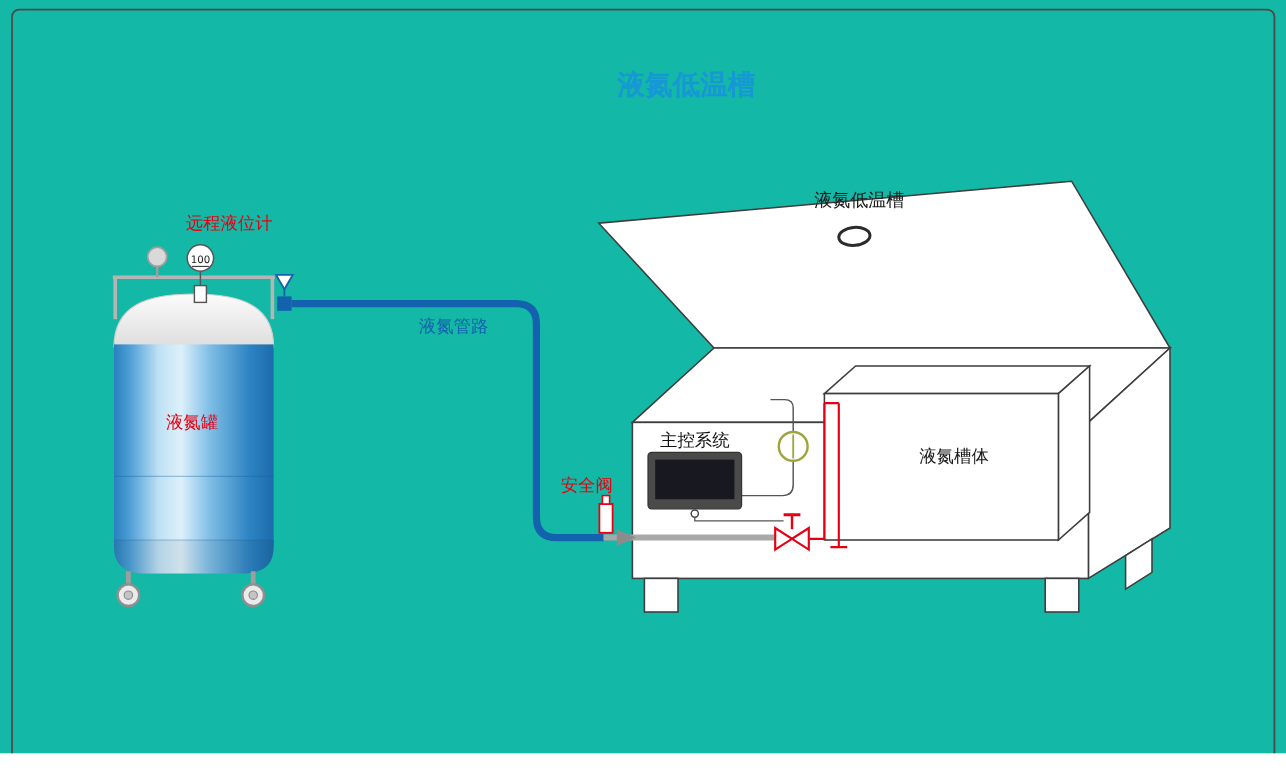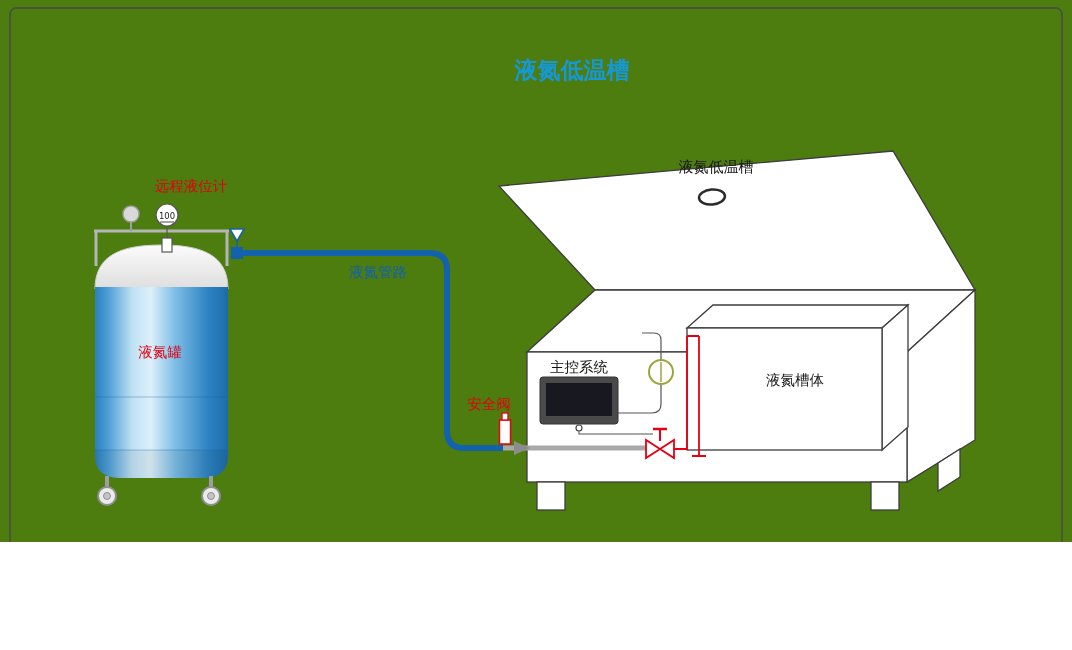--- a/index.html
+++ b/index.html
@@ -1,19 +1,19 @@
 <!DOCTYPE html>
 <html><head>
 <meta charset="utf-8">
 <style>
   html,body{margin:0;padding:0;background:#fff;}
   .canvas{
     position:relative;
-    width:1072px;height:542px;
-    background:#4d7c0f;
+    width:1072px;height:628px;
+    background:#14b8a6;
     font-family:"DejaVu Sans",sans-serif;
     overflow:hidden;
   }
   svg text{font-family:"DejaVu Sans",sans-serif;}
   .title-text{font-size:23px;font-weight:bold;}
   .label{font-size:14.5px;}
   .small-val{font-size:8.5px;}
 </style>
 </head>
 <body>

